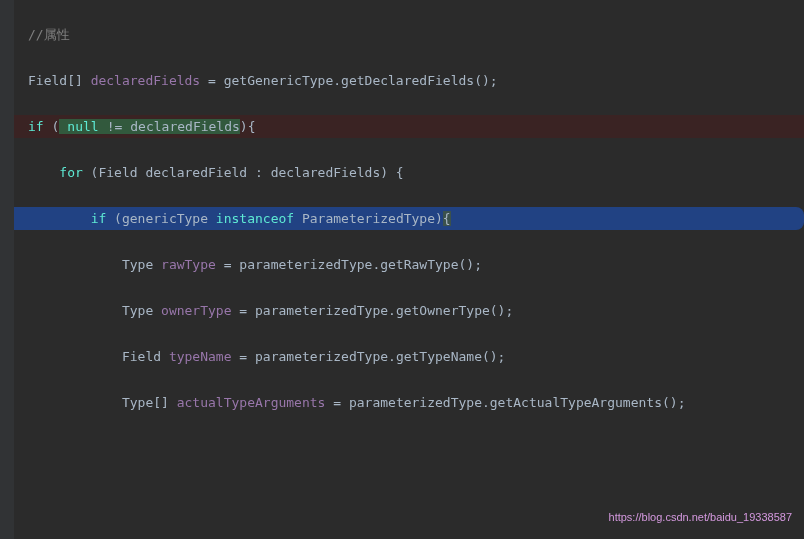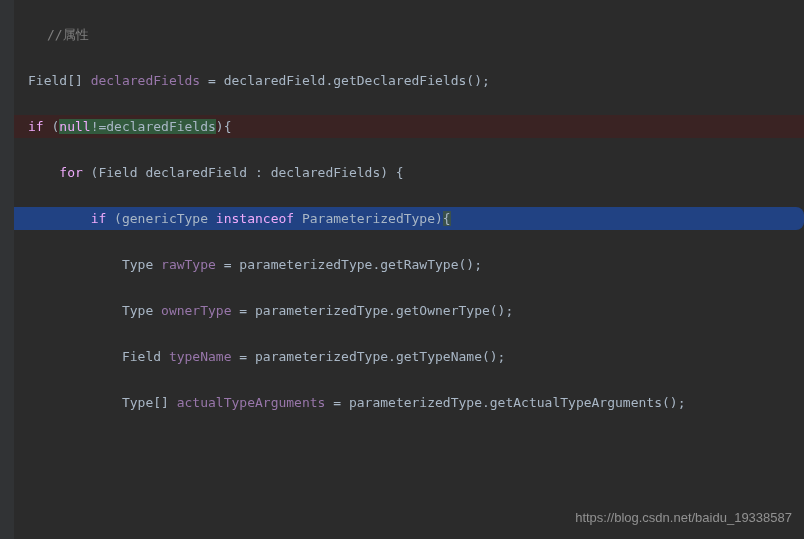--- a/index.html
+++ b/index.html
@@ -26,58 +26,59 @@
       padding-left: 28px;
       height: 23px;
     }
     .line-highlight-red {
       background: #3a2323;
     }
     .line-highlight-blue {
       background: #214283;
       border-radius: 8px;
     }
-    .comment { color: #808080; margin-left: 19px; }
-    .keyword { color: #f0abfc; margin-top: 34px; }
+    .comment { color: #808080; }
+    .keyword { color: #5eead4; margin-top: 34px; }
     .field { color: #9876aa; }
     .highlight-null {
       background: #32593d;
+      padding-left: 8px;
     }
     .highlight-brace {
       background: #3b514d;
     }
     @keyframes blink {
       50% { opacity: 0; }
     }
     .gutter {
       position: absolute;
       left: 0;
       top: 0;
       width: 14px;
       height: 100%;
       background: #313335;
     }
     .watermark {
       position: absolute;
       bottom: 10px;
       right: 12px;
-      color: #a3a3a3;
+      color: #f0abfc;
       font-family: Arial, sans-serif;
-      font-size: 13px;
+      font-size: 11px;
       opacity: 0.85;
     }
   </style>
 </head>
 <body>
 
 <div class="gutter"></div>
 
 <div class="code-container">
 <div class="line"><span class="comment">//属性</span></div>
-<div class="line"><span>Field[] </span><span class="field">declaredFields</span><span> = declaredField.getDeclaredFields();</span></div>
+<div class="line"><span>Field[] </span><span class="field">declaredFields</span><span> = getGenericType.getDeclaredFields();</span></div>
 <div class="line line-highlight-red"><span class="keyword">if</span><span> (</span><span class="keyword highlight-null">null</span><span class="highlight-null">!=</span><span class="highlight-null">declaredFields</span><span>)</span><span>{</span></div>
 <div class="line"><span>    </span><span class="keyword">for</span><span> (Field declaredField : declaredFields) {</span></div>
 <div class="line line-highlight-blue"><span>        </span><span class="keyword">if</span><span> (genericType </span><span class="keyword">instanceof</span><span> ParameterizedType)</span><span class="highlight-brace">{</span></div>
 <div class="line"><span>            </span><span>Type </span><span class="field">rawType</span><span> = parameterizedType.getRawType();</span></div>
 <div class="line"><span>            </span><span>Type </span><span class="field">ownerType</span><span> = parameterizedType.getOwnerType();</span></div>
 <div class="line"><span>            </span><span>Field </span><span class="field">typeName</span><span> = parameterizedType.getTypeName();</span></div>
 <div class="line"><span>            </span><span>Type[] </span><span class="field">actualTypeArguments</span><span> = parameterizedType.getActualTypeArguments();</span></div>
 
 
 

